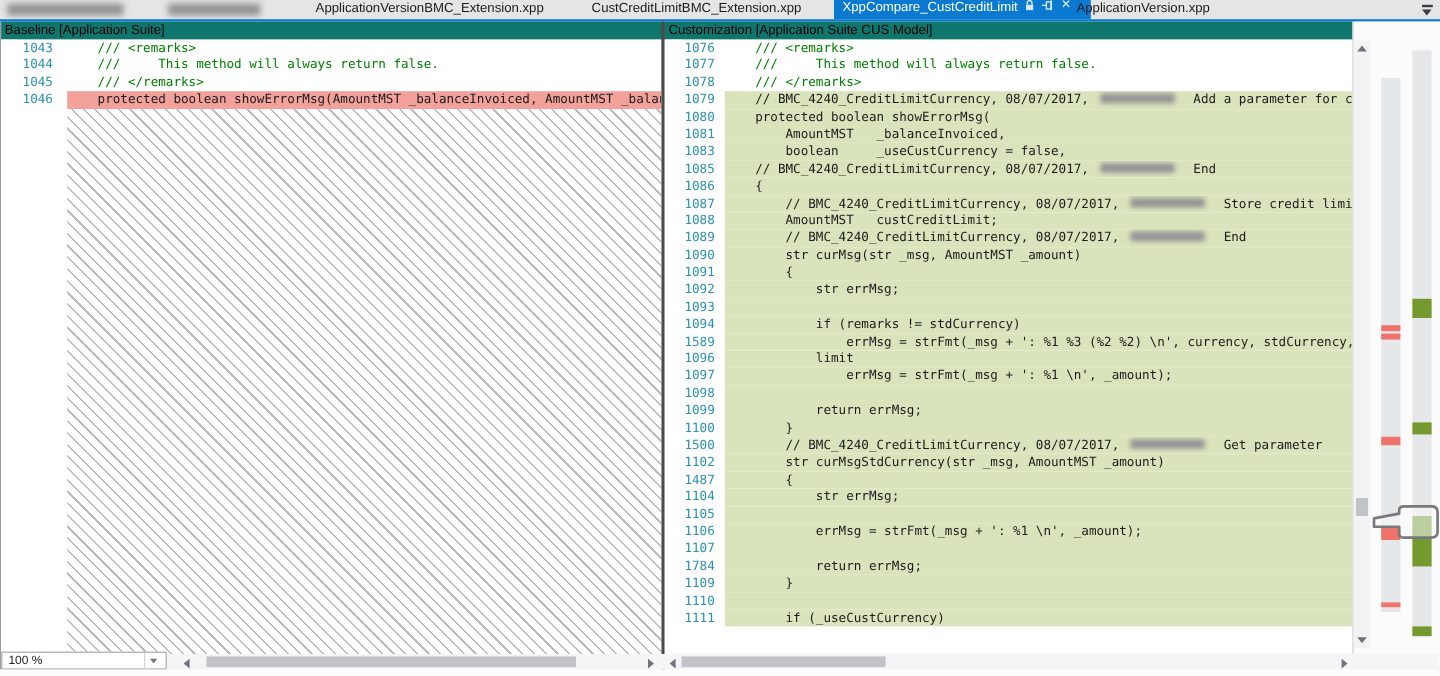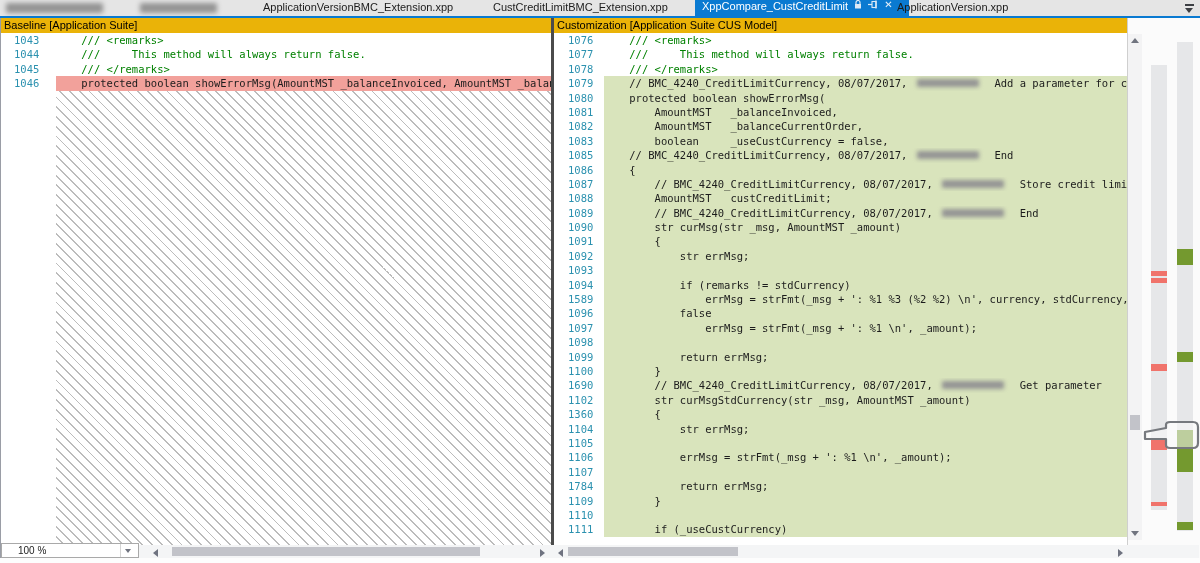--- a/index.html
+++ b/index.html
@@ -12,28 +12,28 @@
   .blurbar{position:absolute;top:3px;height:10px;background:#7f7f7f;opacity:.8;filter:blur(2.5px);border-radius:1px}
   #active-tab{position:absolute;left:695px;top:0;width:214px;height:16px;background:var(--accent);color:#fff;display:flex;align-items:flex-start}
   #active-tab .tab-text{font-size:11px;padding-left:7px;white-space:nowrap}
   .tabicon{margin-left:6px;display:inline-flex;align-items:center}
   #close-x{font-size:10px;line-height:10px;color:#e8f1fa;font-family:"DejaVu Sans",sans-serif}
   #tab-overflow{position:absolute;left:1185px;top:3px;width:10px;height:10px}
   #tab-overflow .bar{position:absolute;left:0;top:1px;width:9px;height:2px;background:#3c3f44}
   #tab-overflow .tri{position:absolute;left:0;top:5px;width:0;height:0;border-left:4.5px solid transparent;border-right:4.5px solid transparent;border-top:5px solid #3c3f44}
   
   .edgeline{position:absolute;top:18px;width:1px;height:540px;background:#9a9da6}
-  .pane-header{position:absolute;top:18px;height:15px;background:#eab308;font-size:11px;color:#000;
+  .pane-header{position:absolute;top:18px;height:15px;background:#0f766e;font-size:11px;color:#000;
                padding-left:3px;line-height:15px;white-space:nowrap;overflow:hidden}
   #pane-divider{position:absolute;left:551px;top:18px;width:3px;height:540px;background:#4b4b4b}
   
   .codepane{position:absolute;top:33px;height:512px;overflow:hidden;background:#fff}
   .gutterstrip{position:absolute;top:33px;height:512px;background:#eeeef2}
   .crow{display:flex;height:14.4px;font-family:"DejaVu Sans Mono",monospace;font-size:10.5px;line-height:14.4px}
-  .crow .ln{flex:none;text-align:left;color:var(--line_number)}
+  .crow .ln{flex:none;text-align:center;color:var(--line_number)}
   #left-code .ln{width:35px;padding-right:7px;margin-left:13px}
   #right-code .ln{width:30px;padding-right:6px;margin-left:14px}
   .crow .codetext{flex:1;white-space:pre;overflow:hidden;color:#1c1c1c}
   .crow.comment .codetext{color:var(--comment)}
   .crow.bg-removed .codetext{background:var(--removed_bg)}
   .crow.bg-added .codetext{background:var(--added_bg)}
   .redact{display:inline-block;width:62px;height:8px;background:#949494;filter:blur(2px);
           border-radius:1px;vertical-align:baseline;margin:0 3px}
   #hatch{position:absolute;left:56px;top:91px;width:495px;height:454px;
          background:repeating-linear-gradient(45deg,#ffffff 0px,#ffffff 5.6px,#bcbcbc 5.6px,#bcbcbc 6.9px)}
@@ -46,21 +46,21 @@
   .tl{width:0;height:0;border-top:4px solid transparent;border-bottom:4px solid transparent;border-right:5px solid #6f7380;position:absolute}
   .tr{width:0;height:0;border-top:4px solid transparent;border-bottom:4px solid transparent;border-left:5px solid #6f7380;position:absolute}
   .ovtrack{position:absolute;width:16px;background:#e6e7e9}
   .ovmark{position:absolute;left:0;right:0}
   .ovmark.red{background:var(--mark_red)}
   .ovmark.green{background:var(--mark_green)}
   #handle-svg{position:absolute;left:1143px;top:417px}
   
   #bottombar{position:absolute;left:1px;top:545px;width:1198px;height:13px;background:#f4f5f6}
   #zoom-combo{position:absolute;left:1px;top:543px;width:138px;height:15px;background:#fff;border:1px solid #a9a9a9;box-sizing:border-box;font-size:10px;color:#222;line-height:13px}
-  #zoom-combo .val{position:absolute;left:16px;top:0}
+  #zoom-combo .val{position:absolute;left:5px;top:0}
   #zoom-combo .dd{position:absolute;right:1px;top:0;width:16px;height:13px;border-left:1px solid #d5d5d5}
   #zoom-combo .dd .td{left:4px;top:5px;border-left-width:3.5px;border-right-width:3.5px;border-top-width:4px}
   .hthumb{position:absolute;top:547px;height:9px;background:#c2c3c9}
   #bottom-edge{position:absolute;left:0;top:558px;width:1200px;height:5px;background:#fdfdfd}
 </style>
 </head>
 <body>
 
 <div id="tabbar">
   <div class="blurbar" style="left:6px;width:97px"></div>
@@ -140,24 +140,20 @@
     </div>
     <div class="crow bg-added">
       <span class="ln">1080</span>
       <span class="codetext">    protected boolean showErrorMsg(</span>
     </div>
     <div class="crow bg-added">
       <span class="ln">1081</span>
       <span class="codetext">        AmountMST   _balanceInvoiced,</span>
     </div>
     <div class="crow bg-added">
-      <span class="ln">1082</span>
-      <span class="codetext">        AmountMST   _balanceCurrentOrder,</span>
-    </div>
-    <div class="crow bg-added">
       <span class="ln">1083</span>
       <span class="codetext">        boolean     _useCustCurrency = false,</span>
     </div>
     <div class="crow bg-added">
       <span class="ln">1085</span>
       <span class="codetext">    // BMC_4240_CreditLimitCurrency, 08/07/2017, <span class="redact"></span>  End</span>
     </div>
     <div class="crow bg-added">
       <span class="ln">1086</span>
       <span class="codetext">    {</span>
@@ -193,48 +189,48 @@
     <div class="crow bg-added">
       <span class="ln">1094</span>
       <span class="codetext">            if (remarks != stdCurrency)</span>
     </div>
     <div class="crow bg-added">
       <span class="ln">1589</span>
       <span class="codetext">                errMsg = strFmt(_msg + ': %1 %3 (%2 %2) \n', currency, stdCurrency,</span>
     </div>
     <div class="crow bg-added">
       <span class="ln">1096</span>
-      <span class="codetext">            false</span>
+      <span class="codetext">            limit</span>
     </div>
     <div class="crow bg-added">
       <span class="ln">1097</span>
       <span class="codetext">                errMsg = strFmt(_msg + ': %1 \n', _amount);</span>
     </div>
     <div class="crow bg-added">
       <span class="ln">1098</span>
       <span class="codetext"></span>
     </div>
     <div class="crow bg-added">
       <span class="ln">1099</span>
       <span class="codetext">            return errMsg;</span>
     </div>
     <div class="crow bg-added">
       <span class="ln">1100</span>
       <span class="codetext">        }</span>
     </div>
     <div class="crow bg-added">
-      <span class="ln">1690</span>
+      <span class="ln">1500</span>
       <span class="codetext">        // BMC_4240_CreditLimitCurrency, 08/07/2017, <span class="redact"></span>  Get parameter</span>
     </div>
     <div class="crow bg-added">
       <span class="ln">1102</span>
       <span class="codetext">        str curMsgStdCurrency(str _msg, AmountMST _amount)</span>
     </div>
     <div class="crow bg-added">
-      <span class="ln">1360</span>
+      <span class="ln">1487</span>
       <span class="codetext">        {</span>
     </div>
     <div class="crow bg-added">
       <span class="ln">1104</span>
       <span class="codetext">            str errMsg;</span>
     </div>
     <div class="crow bg-added">
       <span class="ln">1105</span>
       <span class="codetext"></span>
     </div>

